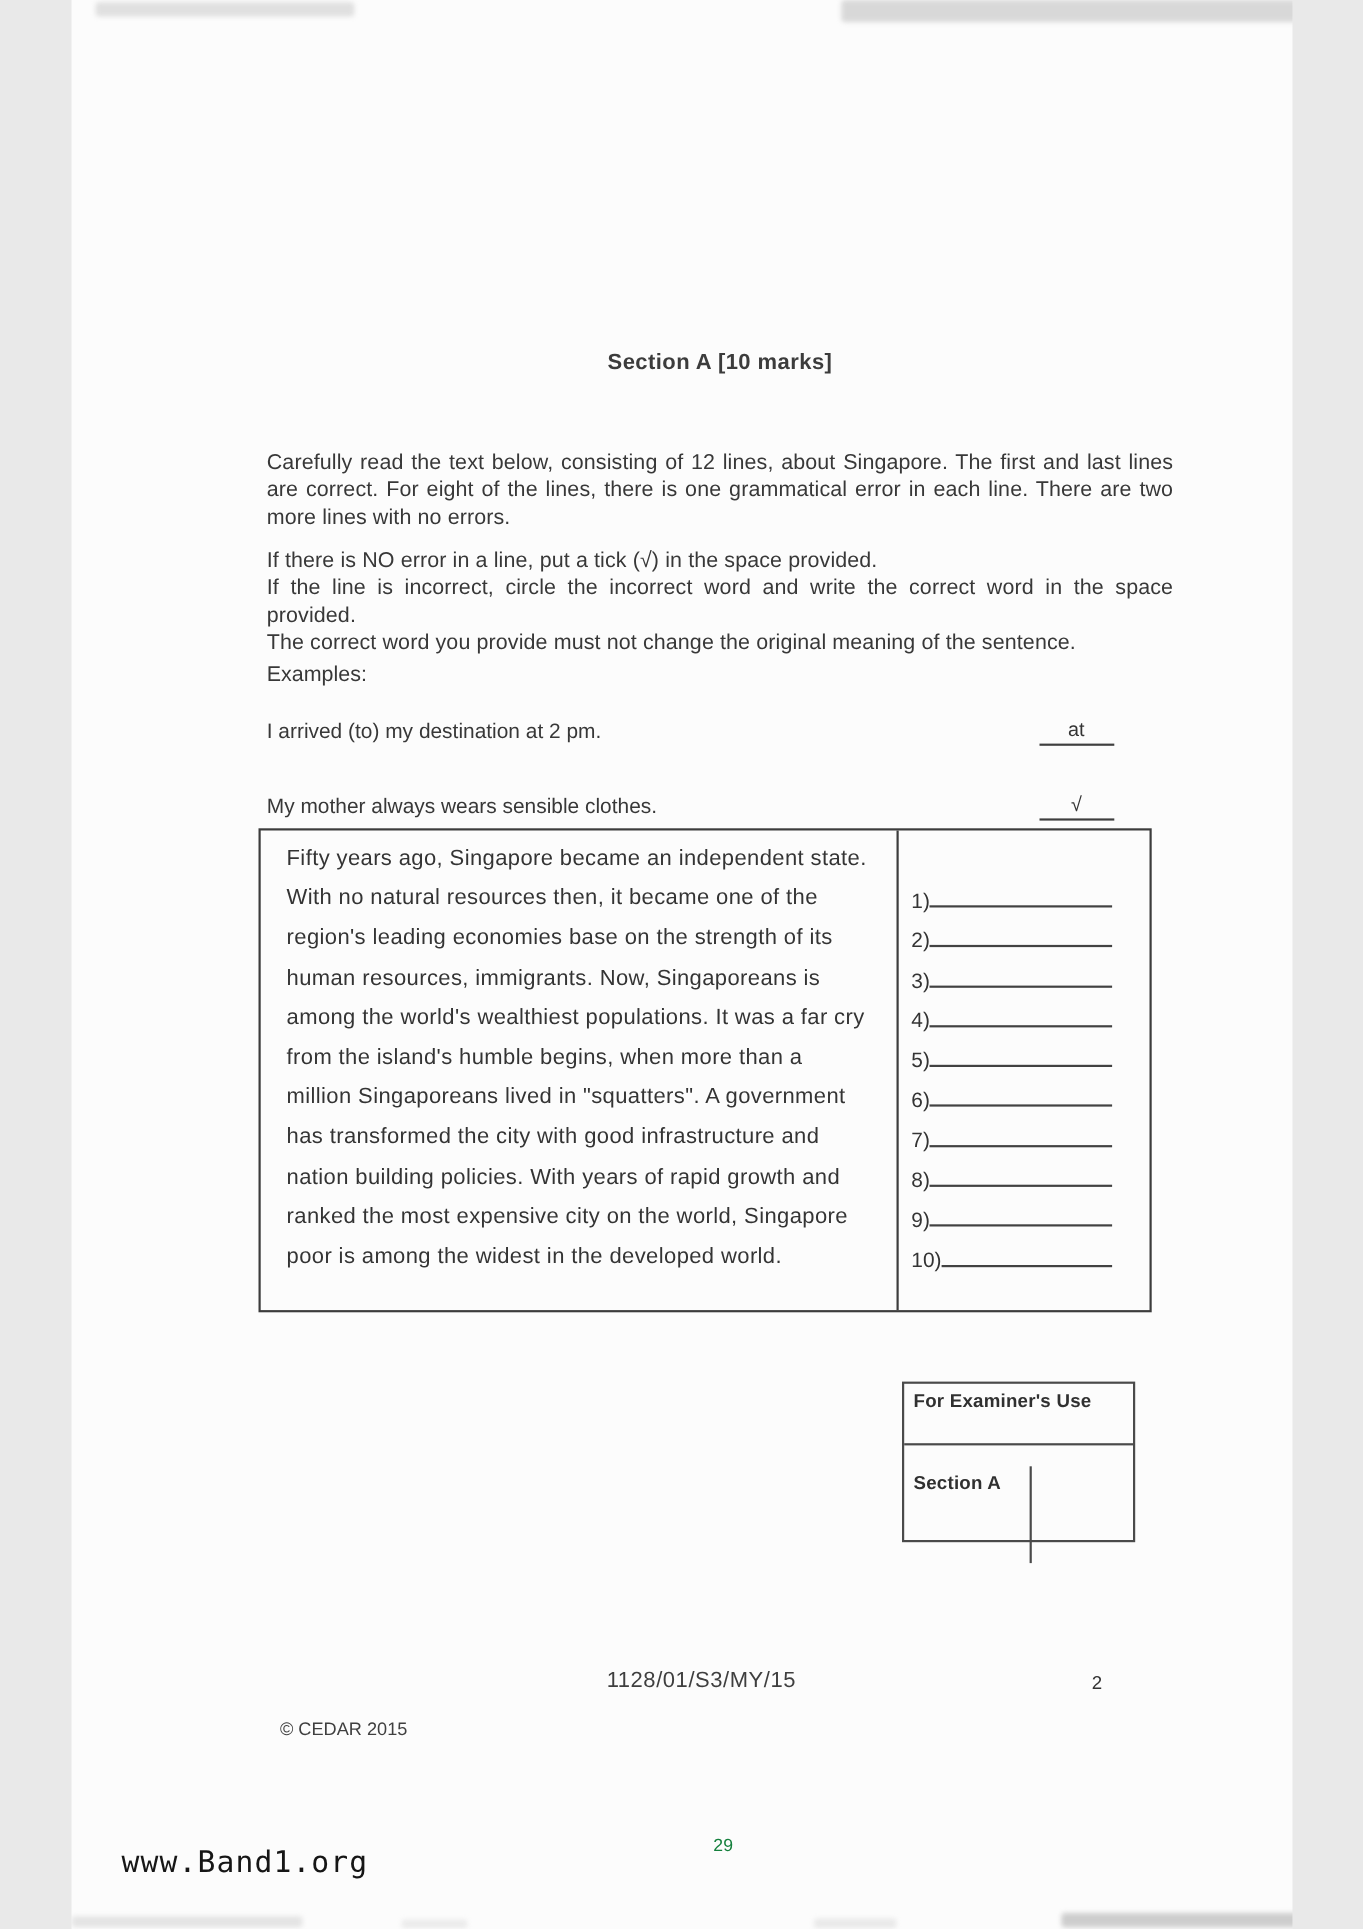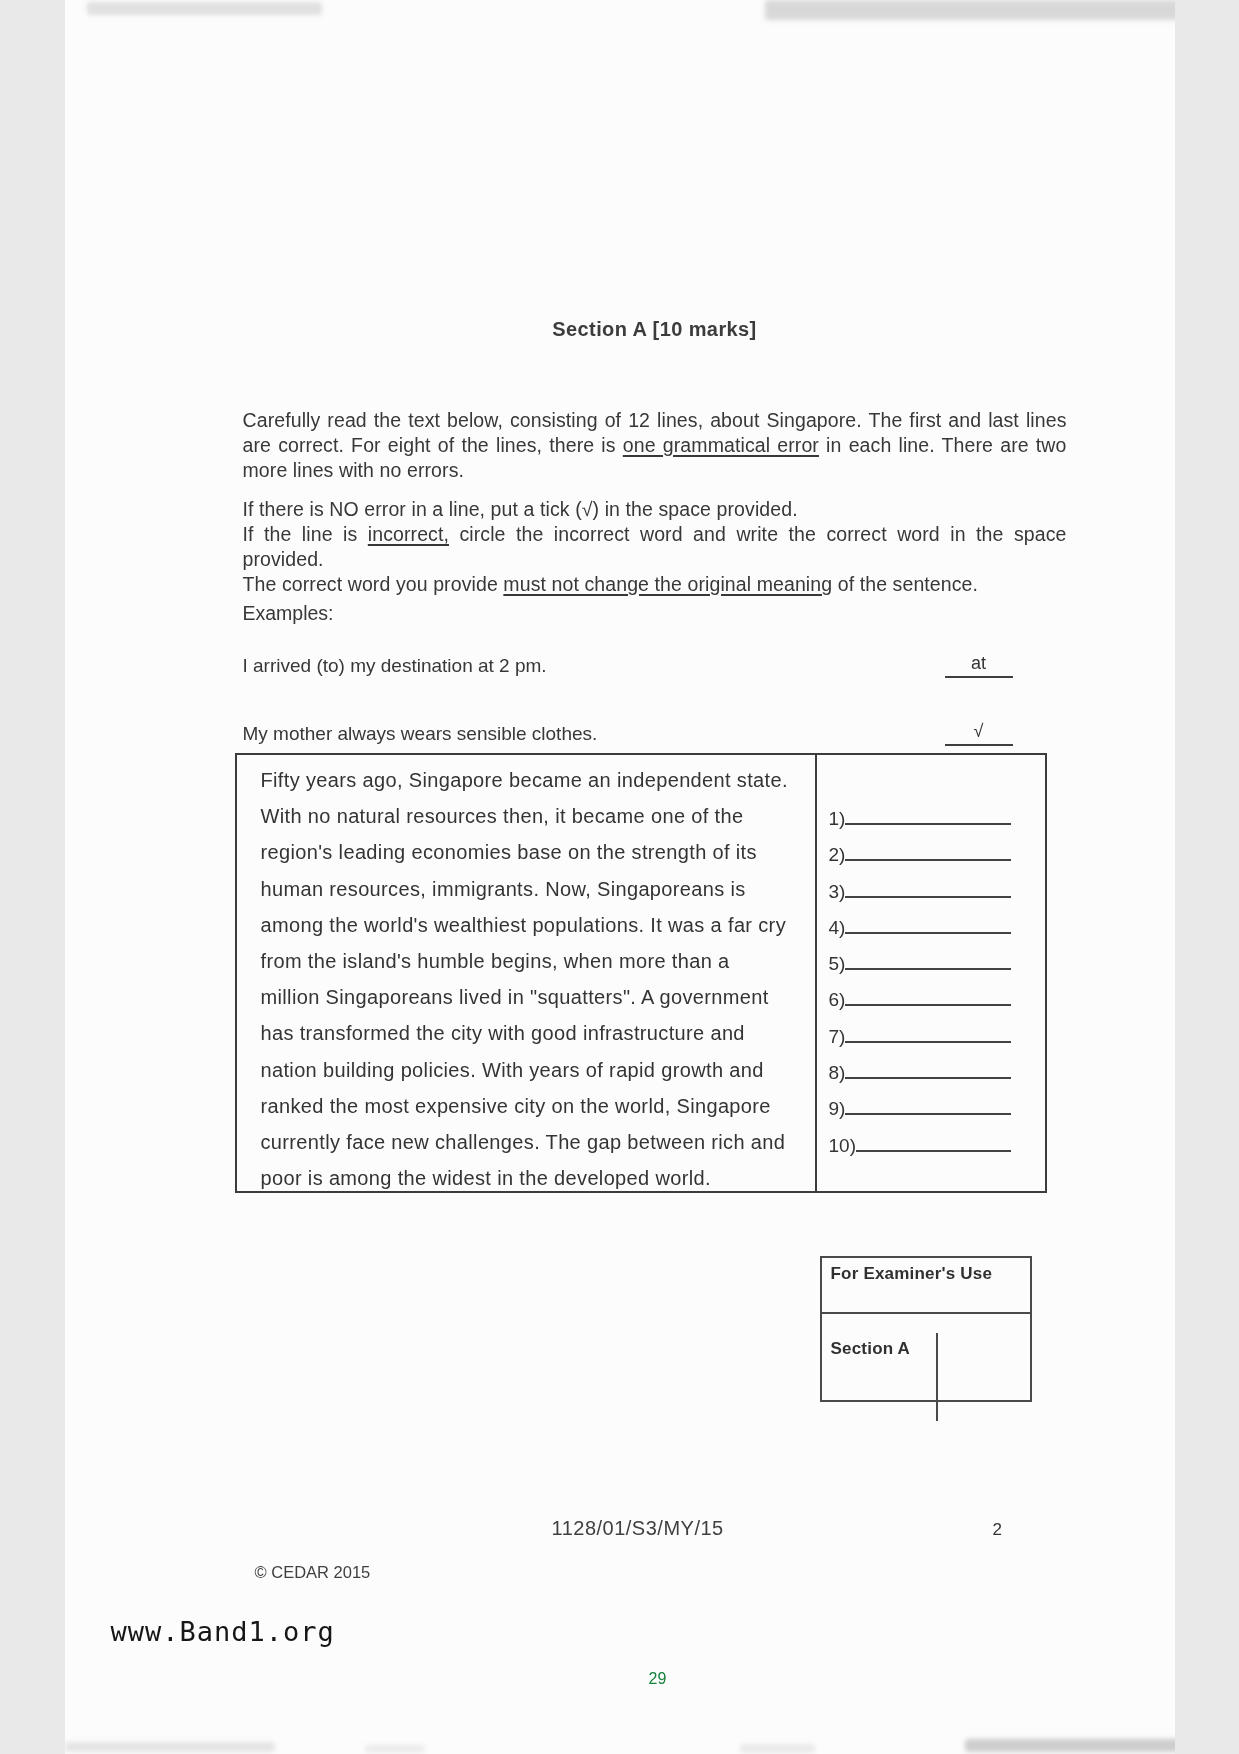--- a/index.html
+++ b/index.html
@@ -25,21 +25,20 @@
   }
   .para {
     position: absolute;
     left: 178px; width: 824px;
     font-size: 19.5px; line-height: 25px; letter-spacing: 0.1px;
     text-align: justify;
     color: #383838;
   }
   .p-line { margin: 0; }
   .u {
-    text-decoration: underline;
     text-underline-offset: 3px;
     text-decoration-thickness: 1.6px;
     margin-top: 32px;
   }
   .examples-label {
     position: absolute; left: 178px; top: 602px;
     font-size: 19.5px; color: #383838;
   }
   .example-row { position: absolute; left: 178px; width: 770px; }
   .example-text { font-size: 19px; color: #383838; }
@@ -114,21 +113,21 @@
     letter-spacing: 0.2px;
   }
   .examiner-cell-score { flex: 1; }
 
   .footer-copyright { position: absolute; left: 190px; top: 1563px; font-size: 16.5px; color: #3f3f3f; }
   .footer-code { position: absolute; left: 487px; top: 1517px; font-size: 20px; letter-spacing: 0.5px; color: #3f3f3f; }
   .footer-page { position: absolute; left: 928px; top: 1520px; font-size: 17px; color: #333; }
 
   .sheet-number { position: absolute; left: 584px; top: 1670px; font-size: 16px; color: #15803d; }
   .watermark {
-    position: absolute; left: 46px; top: 1616px;
+    position: absolute; left: 46px; top: 1678px;
     font-family: "DejaVu Sans Mono", "Liberation Mono", monospace;
     font-size: 27px; letter-spacing: 1px; color: #161616;
   }
 </style>
 </head>
 <body>
 
 <div class="page">
 
   <div class="artifact" style="left:22px; top:2px; width:235px; height:13px; background:rgba(150,150,150,.28);"></div>
@@ -170,21 +169,20 @@
       <div class="passage-line">Fifty years ago, Singapore became an independent state.</div>
       <div class="passage-line">With no natural resources then, it became one of the</div>
       <div class="passage-line">region's leading economies base on the strength of its</div>
       <div class="passage-line">human resources, immigrants. Now, Singaporeans is</div>
       <div class="passage-line">among the world's wealthiest populations. It was a far cry</div>
       <div class="passage-line">from the island's humble begins, when more than a</div>
       <div class="passage-line">million Singaporeans lived in "squatters". A government</div>
       <div class="passage-line">has transformed the city with good infrastructure and</div>
       <div class="passage-line">nation building policies. With years of rapid growth and</div>
       <div class="passage-line">ranked the most expensive city on the world, Singapore</div>
-      <div class="passage-line">currently face new challenges. The gap between rich and</div>
       <div class="passage-line">poor is among the widest in the developed world.</div>
     </div>
     <div class="answer-col">
       <div class="blank-row">
         <span class="blank-num">1)</span>
           <span class="blank-line"></span>
       </div>
       <div class="blank-row">
         <span class="blank-num">2)</span>
           <span class="blank-line"></span>

